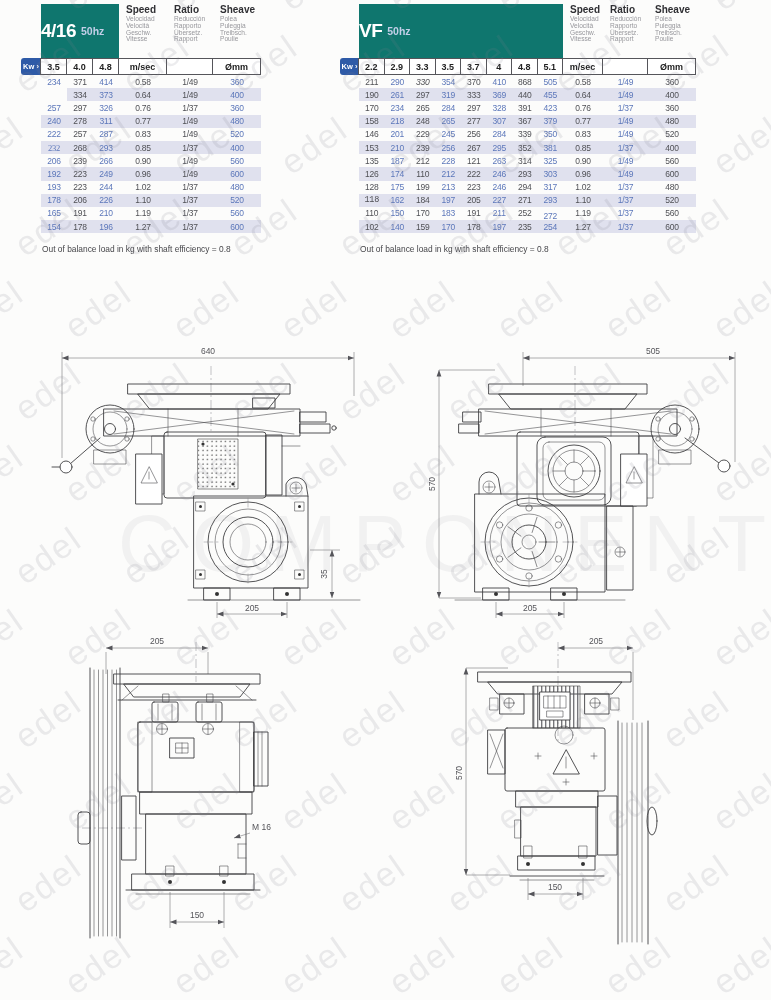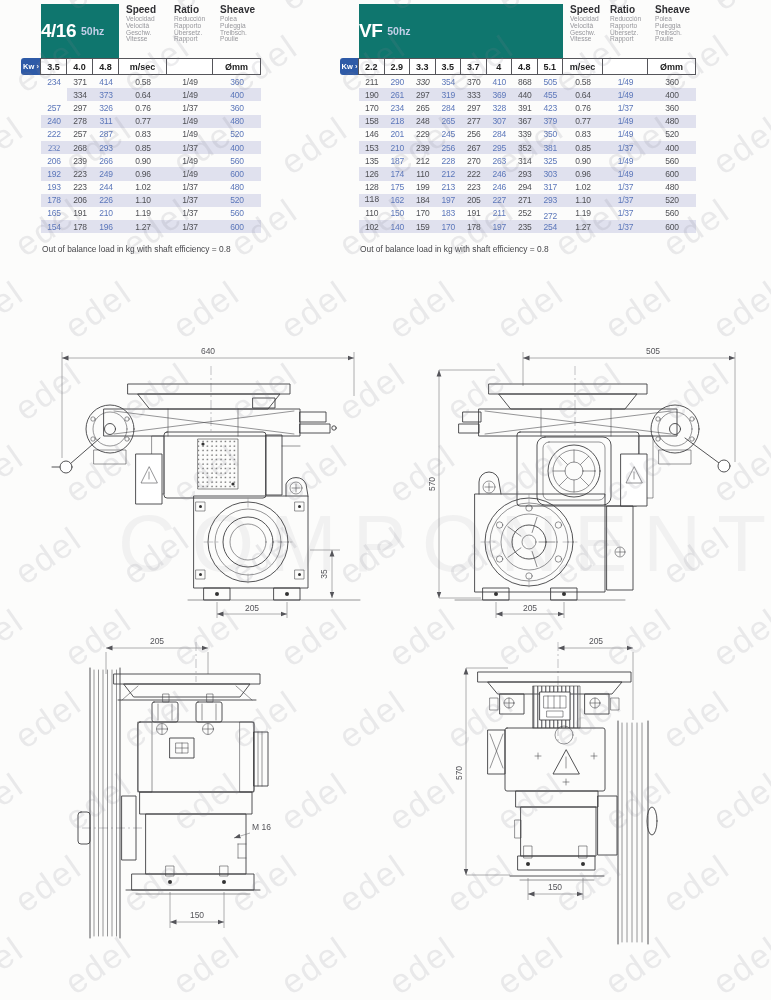--- a/index.html
+++ b/index.html
@@ -356,21 +356,21 @@
       <div class="dcell blue alt" style="grid-area: 8 / 7;">295</div>
       <div class="dcell dark alt" style="grid-area: 8 / 8;">352</div>
       <div class="dcell blue alt" style="grid-area: 8 / 9;">381</div>
       <div class="dcell dark alt" style="grid-area: 8 / 10;">0.85</div>
       <div class="dcell blue alt" style="grid-area: 8 / 11;">1/37</div>
       <div class="dcell dark alt" style="grid-area: 8 / 12;">400</div>
       <div class="dcell dark" style="grid-area: 9 / 2;">135</div>
       <div class="dcell blue" style="grid-area: 9 / 3;">187</div>
       <div class="dcell dark" style="grid-area: 9 / 4;">212</div>
       <div class="dcell blue" style="grid-area: 9 / 5;">228</div>
-      <div class="dcell dark" style="grid-area: 9 / 6;">270</div>
+      <div class="dcell dark" style="grid-area: 9 / 6;">121</div>
       <div class="dcell blue" style="grid-area: 9 / 7;">263</div>
       <div class="dcell dark" style="grid-area: 9 / 8;">314</div>
       <div class="dcell blue" style="grid-area: 9 / 9;">325</div>
       <div class="dcell dark" style="grid-area: 9 / 10;">0.90</div>
       <div class="dcell blue" style="grid-area: 9 / 11;">1/49</div>
       <div class="dcell dark" style="grid-area: 9 / 12;">560</div>
       <div class="dcell dark alt" style="grid-area: 10 / 2;">126</div>
       <div class="dcell blue alt" style="grid-area: 10 / 3;">174</div>
       <div class="dcell dark alt" style="grid-area: 10 / 4;">110</div>
       <div class="dcell blue alt" style="grid-area: 10 / 5;">212</div>

